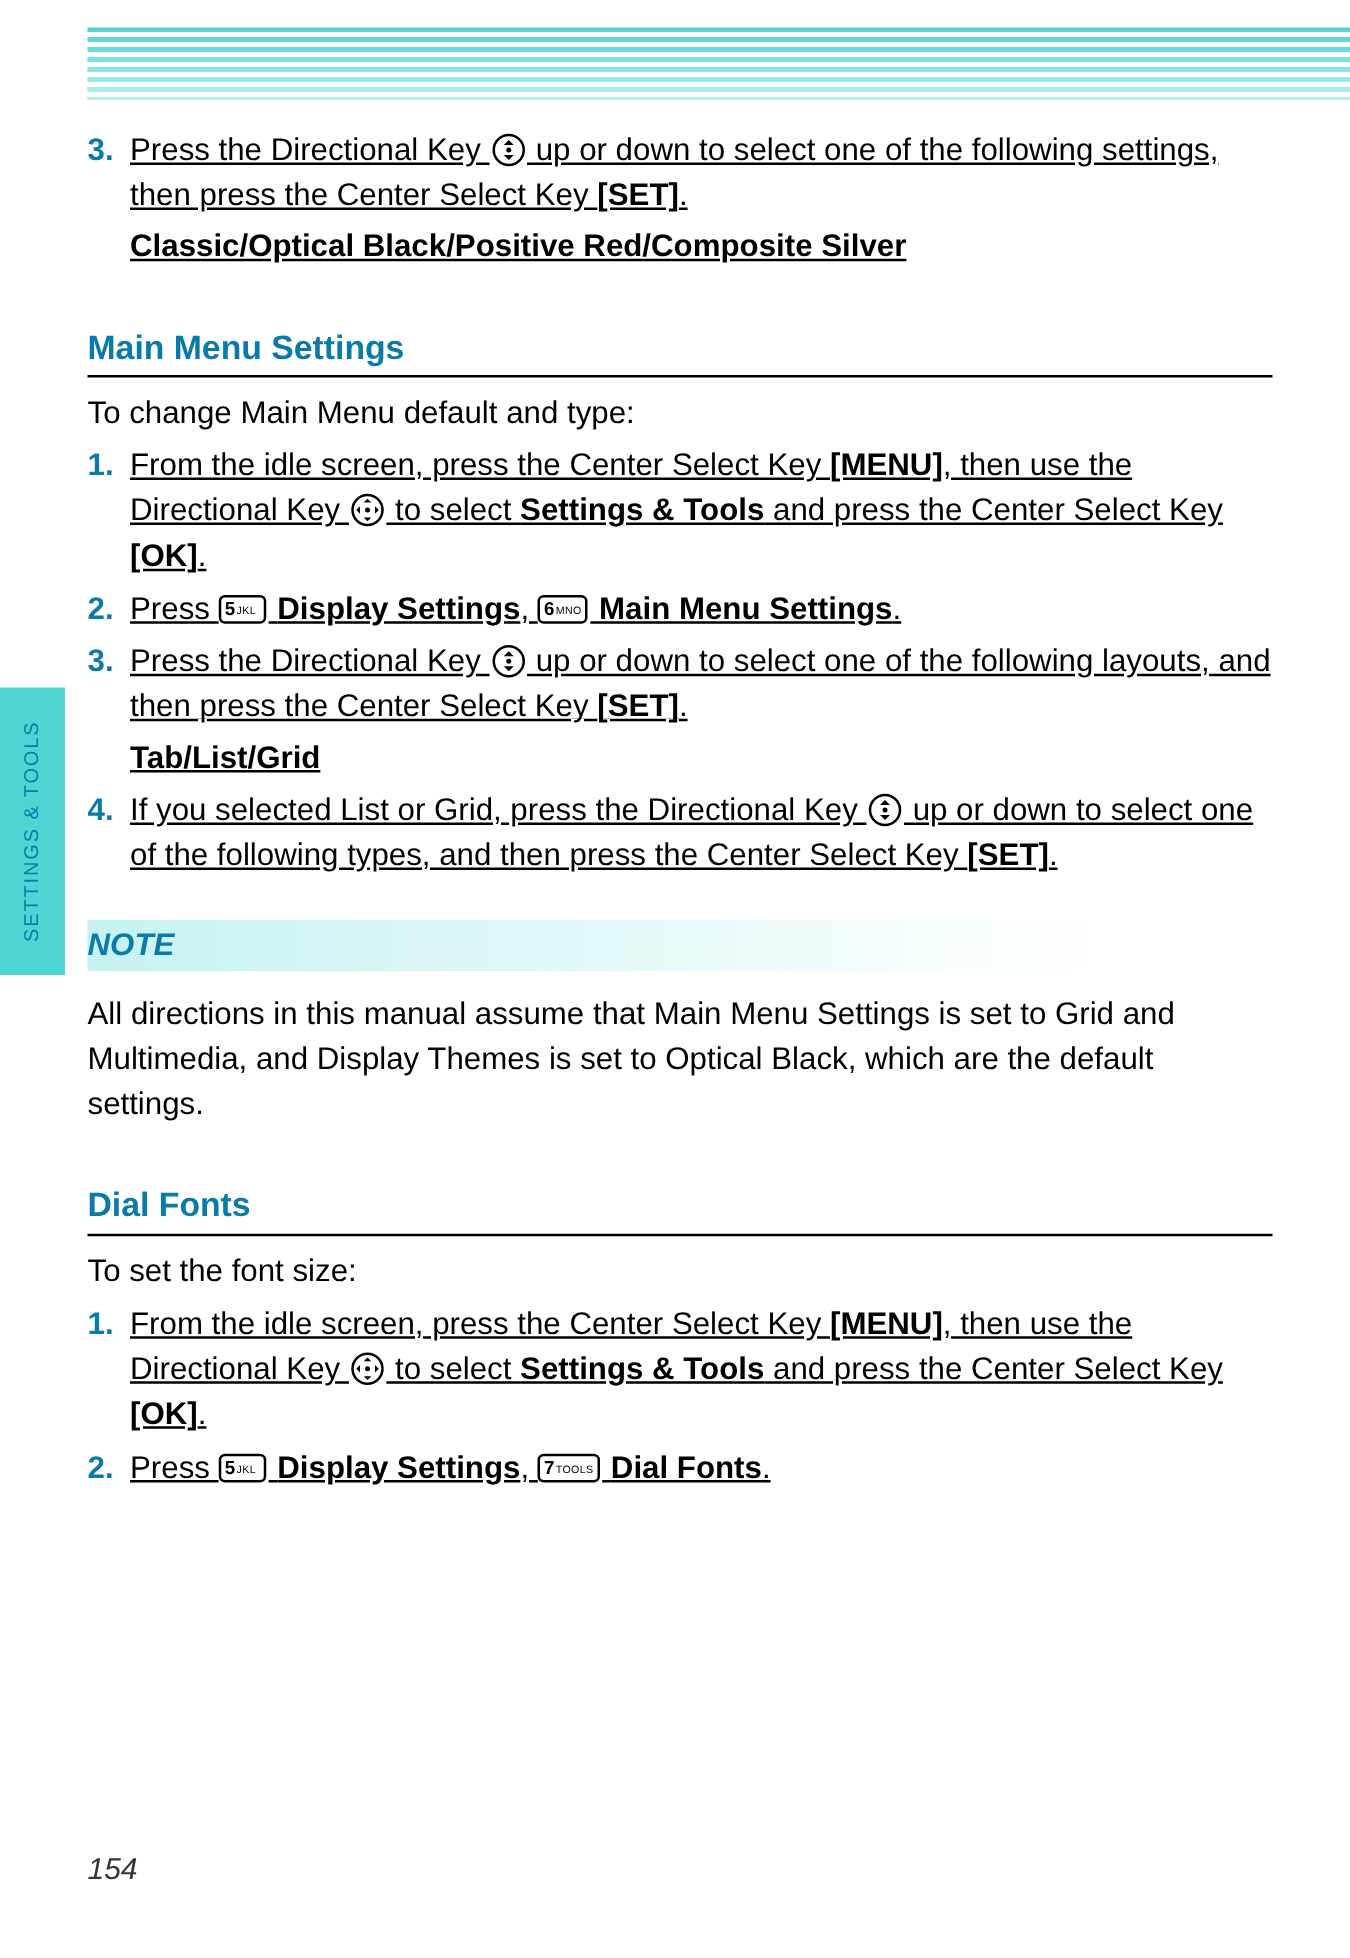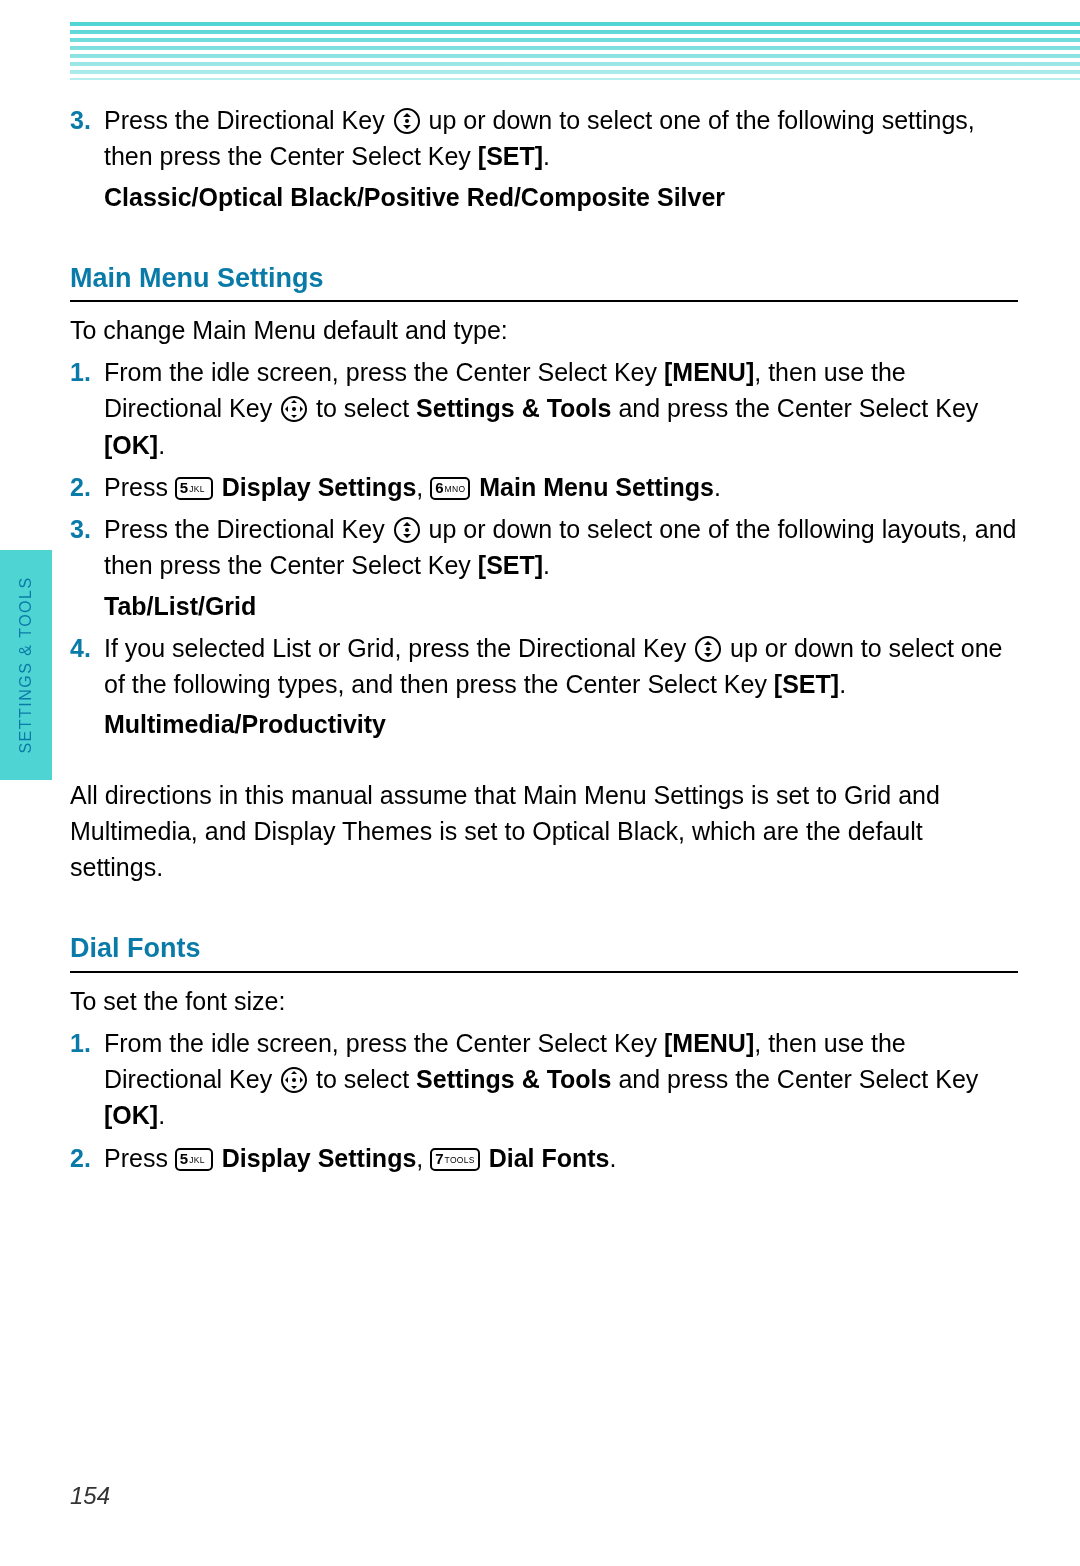--- a/index.html
+++ b/index.html
@@ -74,20 +74,21 @@
   }
 
   .step-list {
     list-style: none;
     counter-reset: step;
   }
   .step-list > li {
     position: relative;
     padding-left: 34px;
     margin-top: 6px;
+    text-decoration: underline;
   }
   .step-list > li::before {
     counter-increment: step;
     content: counter(step) ".";
     position: absolute;
     left: 0;
     top: 0;
     font-weight: bold;
     color: #0a7ba8;
     font-size: 25px;
@@ -231,25 +232,25 @@
       </li>
       <li>
         <span>Press </span><span class="numkey"><span class="d">5</span><span class="t">JKL</span></span> <span class="bold">Display Settings</span><span>, </span><span class="numkey"><span class="d">6</span><span class="t">MNO</span></span> <span class="bold">Main Menu Settings</span><span>.</span>
       </li>
       <li>
         <span>Press the Directional Key </span><span class="dkey-updown"><span class="dot"></span></span><span> up or down to select one of the following layouts, and then press the Center Select Key </span><span class="bold">[SET]</span><span>.</span>
         <span class="sub-bold">Tab/List/Grid</span>
       </li>
       <li>
         <span>If you selected List or Grid, press the Directional Key </span><span class="dkey-updown"><span class="dot"></span></span><span> up or down to select one of the following types, and then press the Center Select Key </span><span class="bold">[SET]</span><span>.</span>
-        <span class="sub-bold">Multimedia/Productivity</span>
       </li>
     </ol>
 
     <div class="note-block">
+      <span class="note-label">NOTE</span>
       <div class="note-text">All directions in this manual assume that Main Menu Settings is set to Grid and Multimedia, and Display Themes is set to Optical Black, which are the default settings.</div>
     </div>
 
     <span class="section-heading">Dial Fonts</span>
     <div class="intro-line">To set the font size:</div>
     <ol class="step-list">
       <li>
         <span>From the idle screen, press the Center Select Key </span><span class="bold">[MENU]</span><span>, then use the Directional Key </span><span class="dkey-all"><span class="l"></span><span class="r"></span><span class="dot"></span></span><span> to select </span><span class="bold">Settings &amp; Tools</span><span> and press the Center Select Key </span><span class="bold">[OK]</span><span>.</span>
       </li>
       <li>

